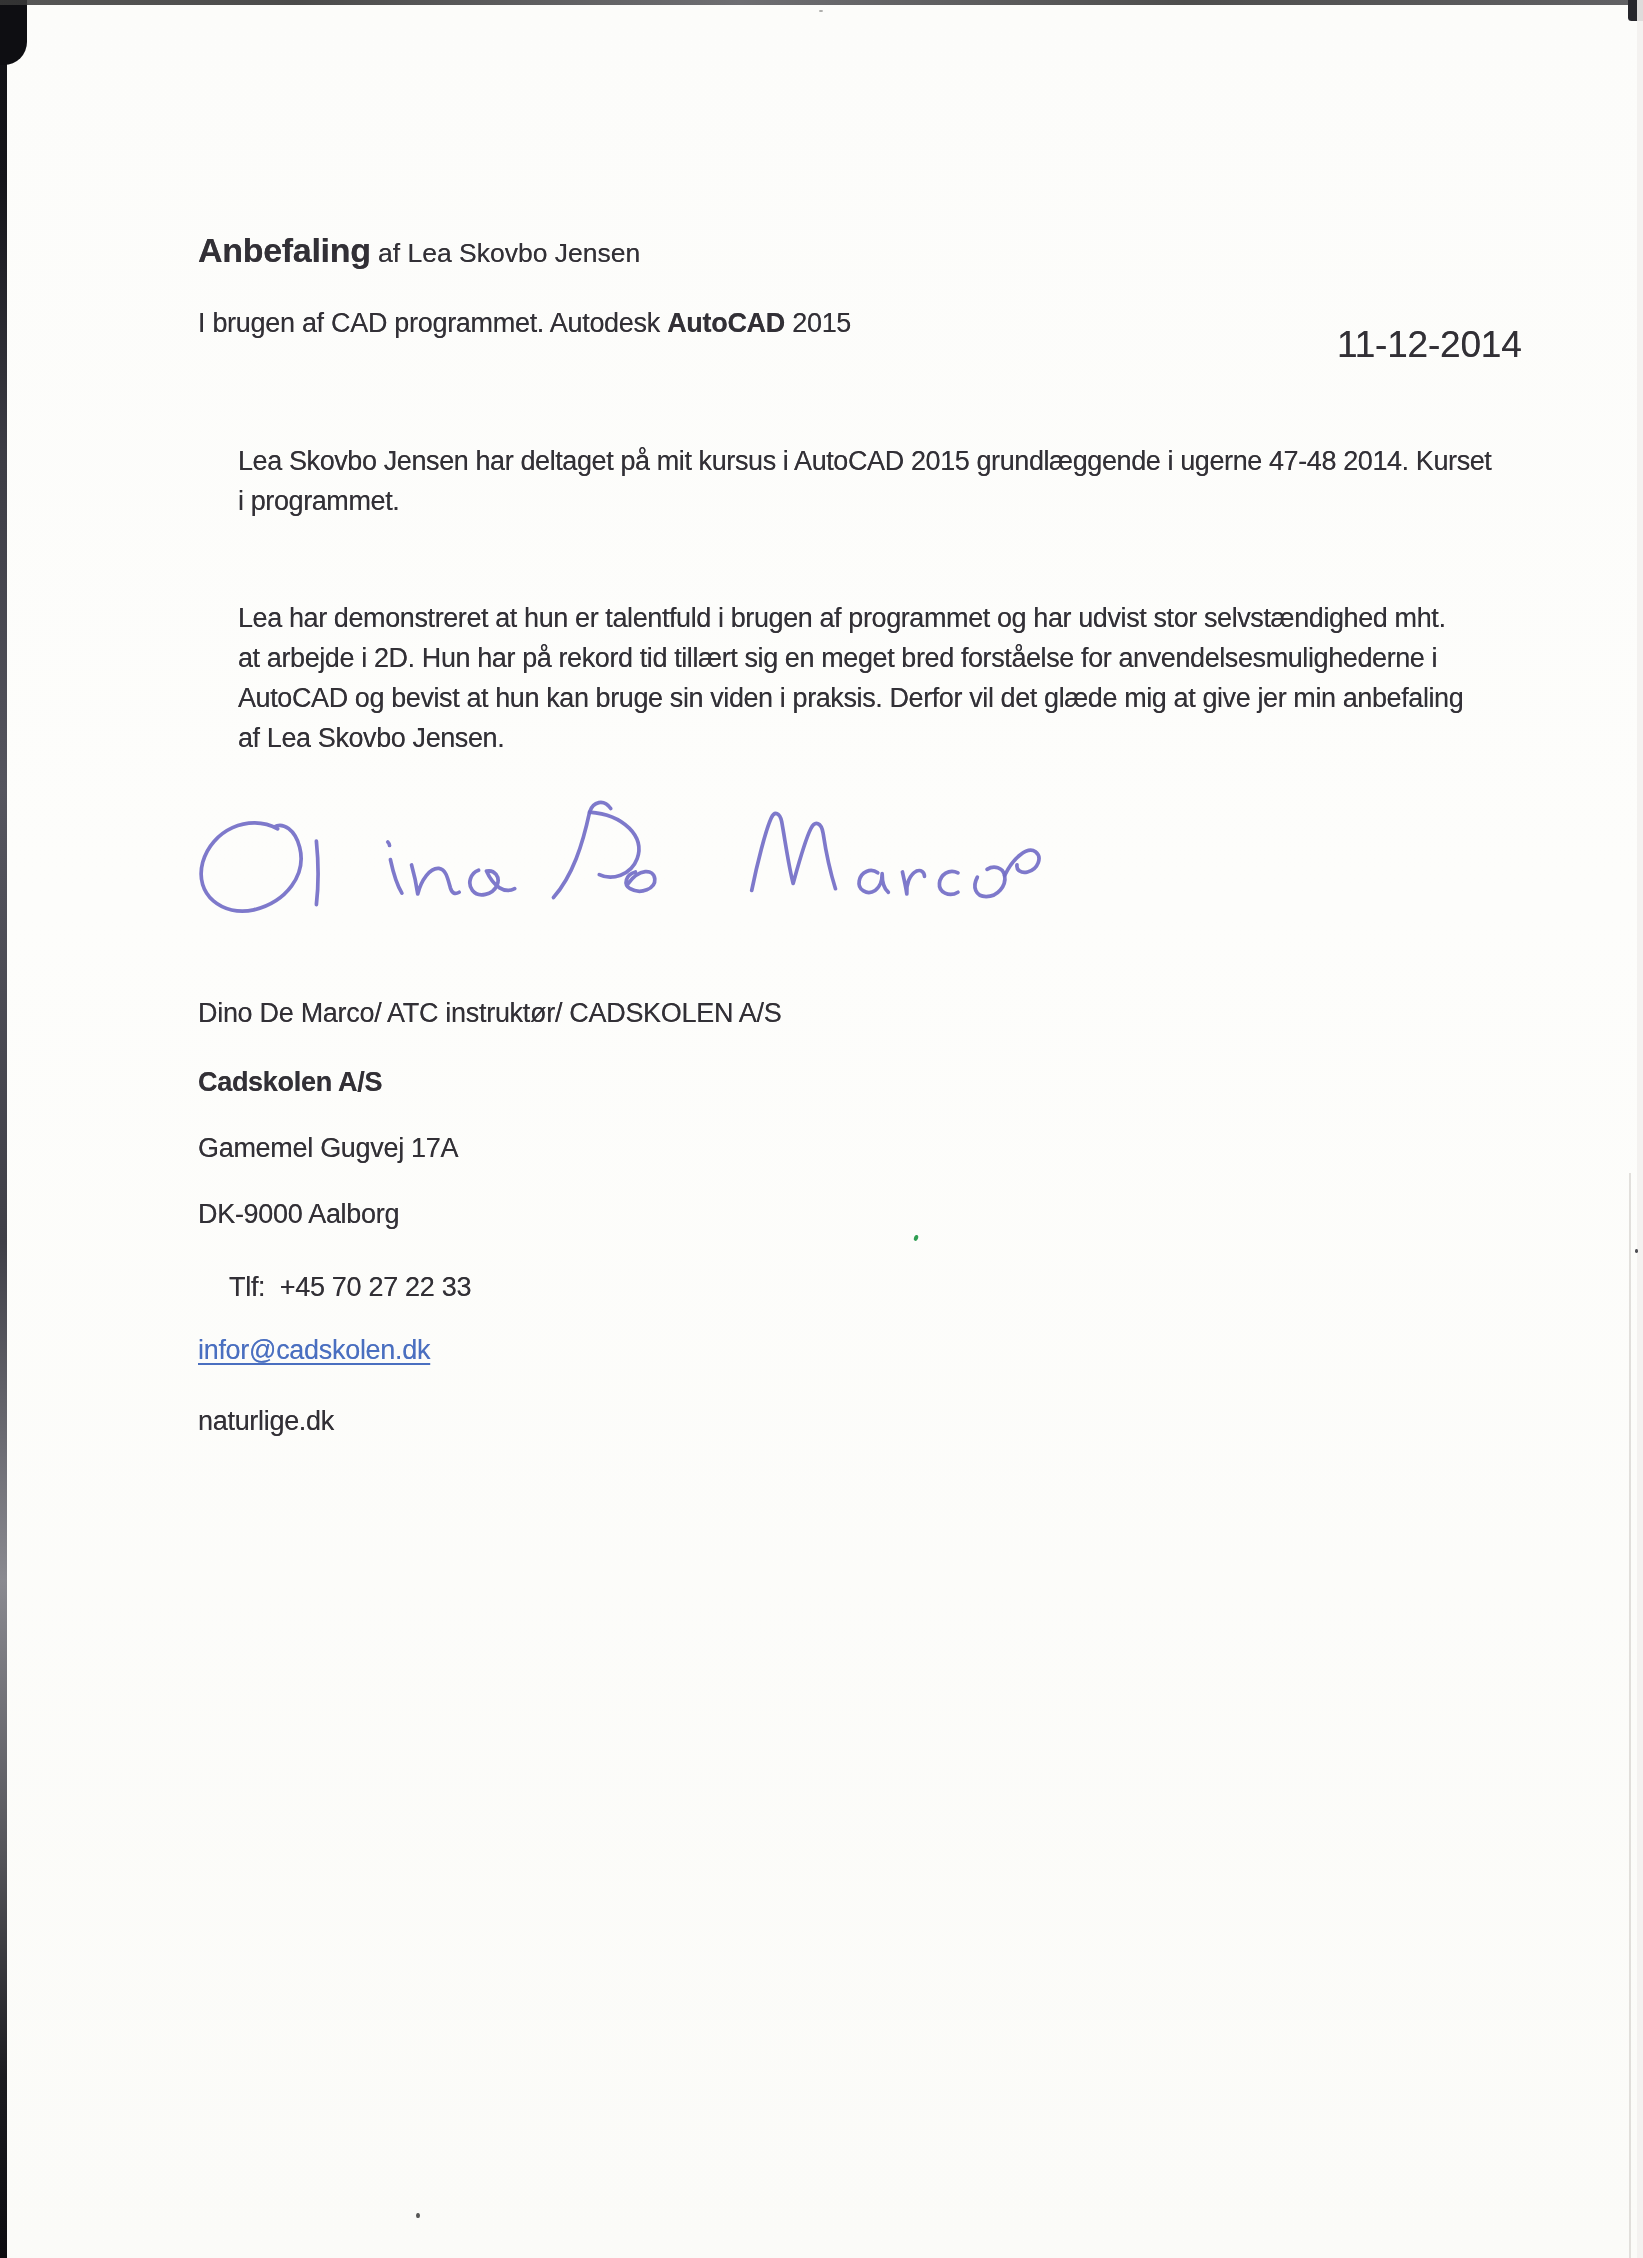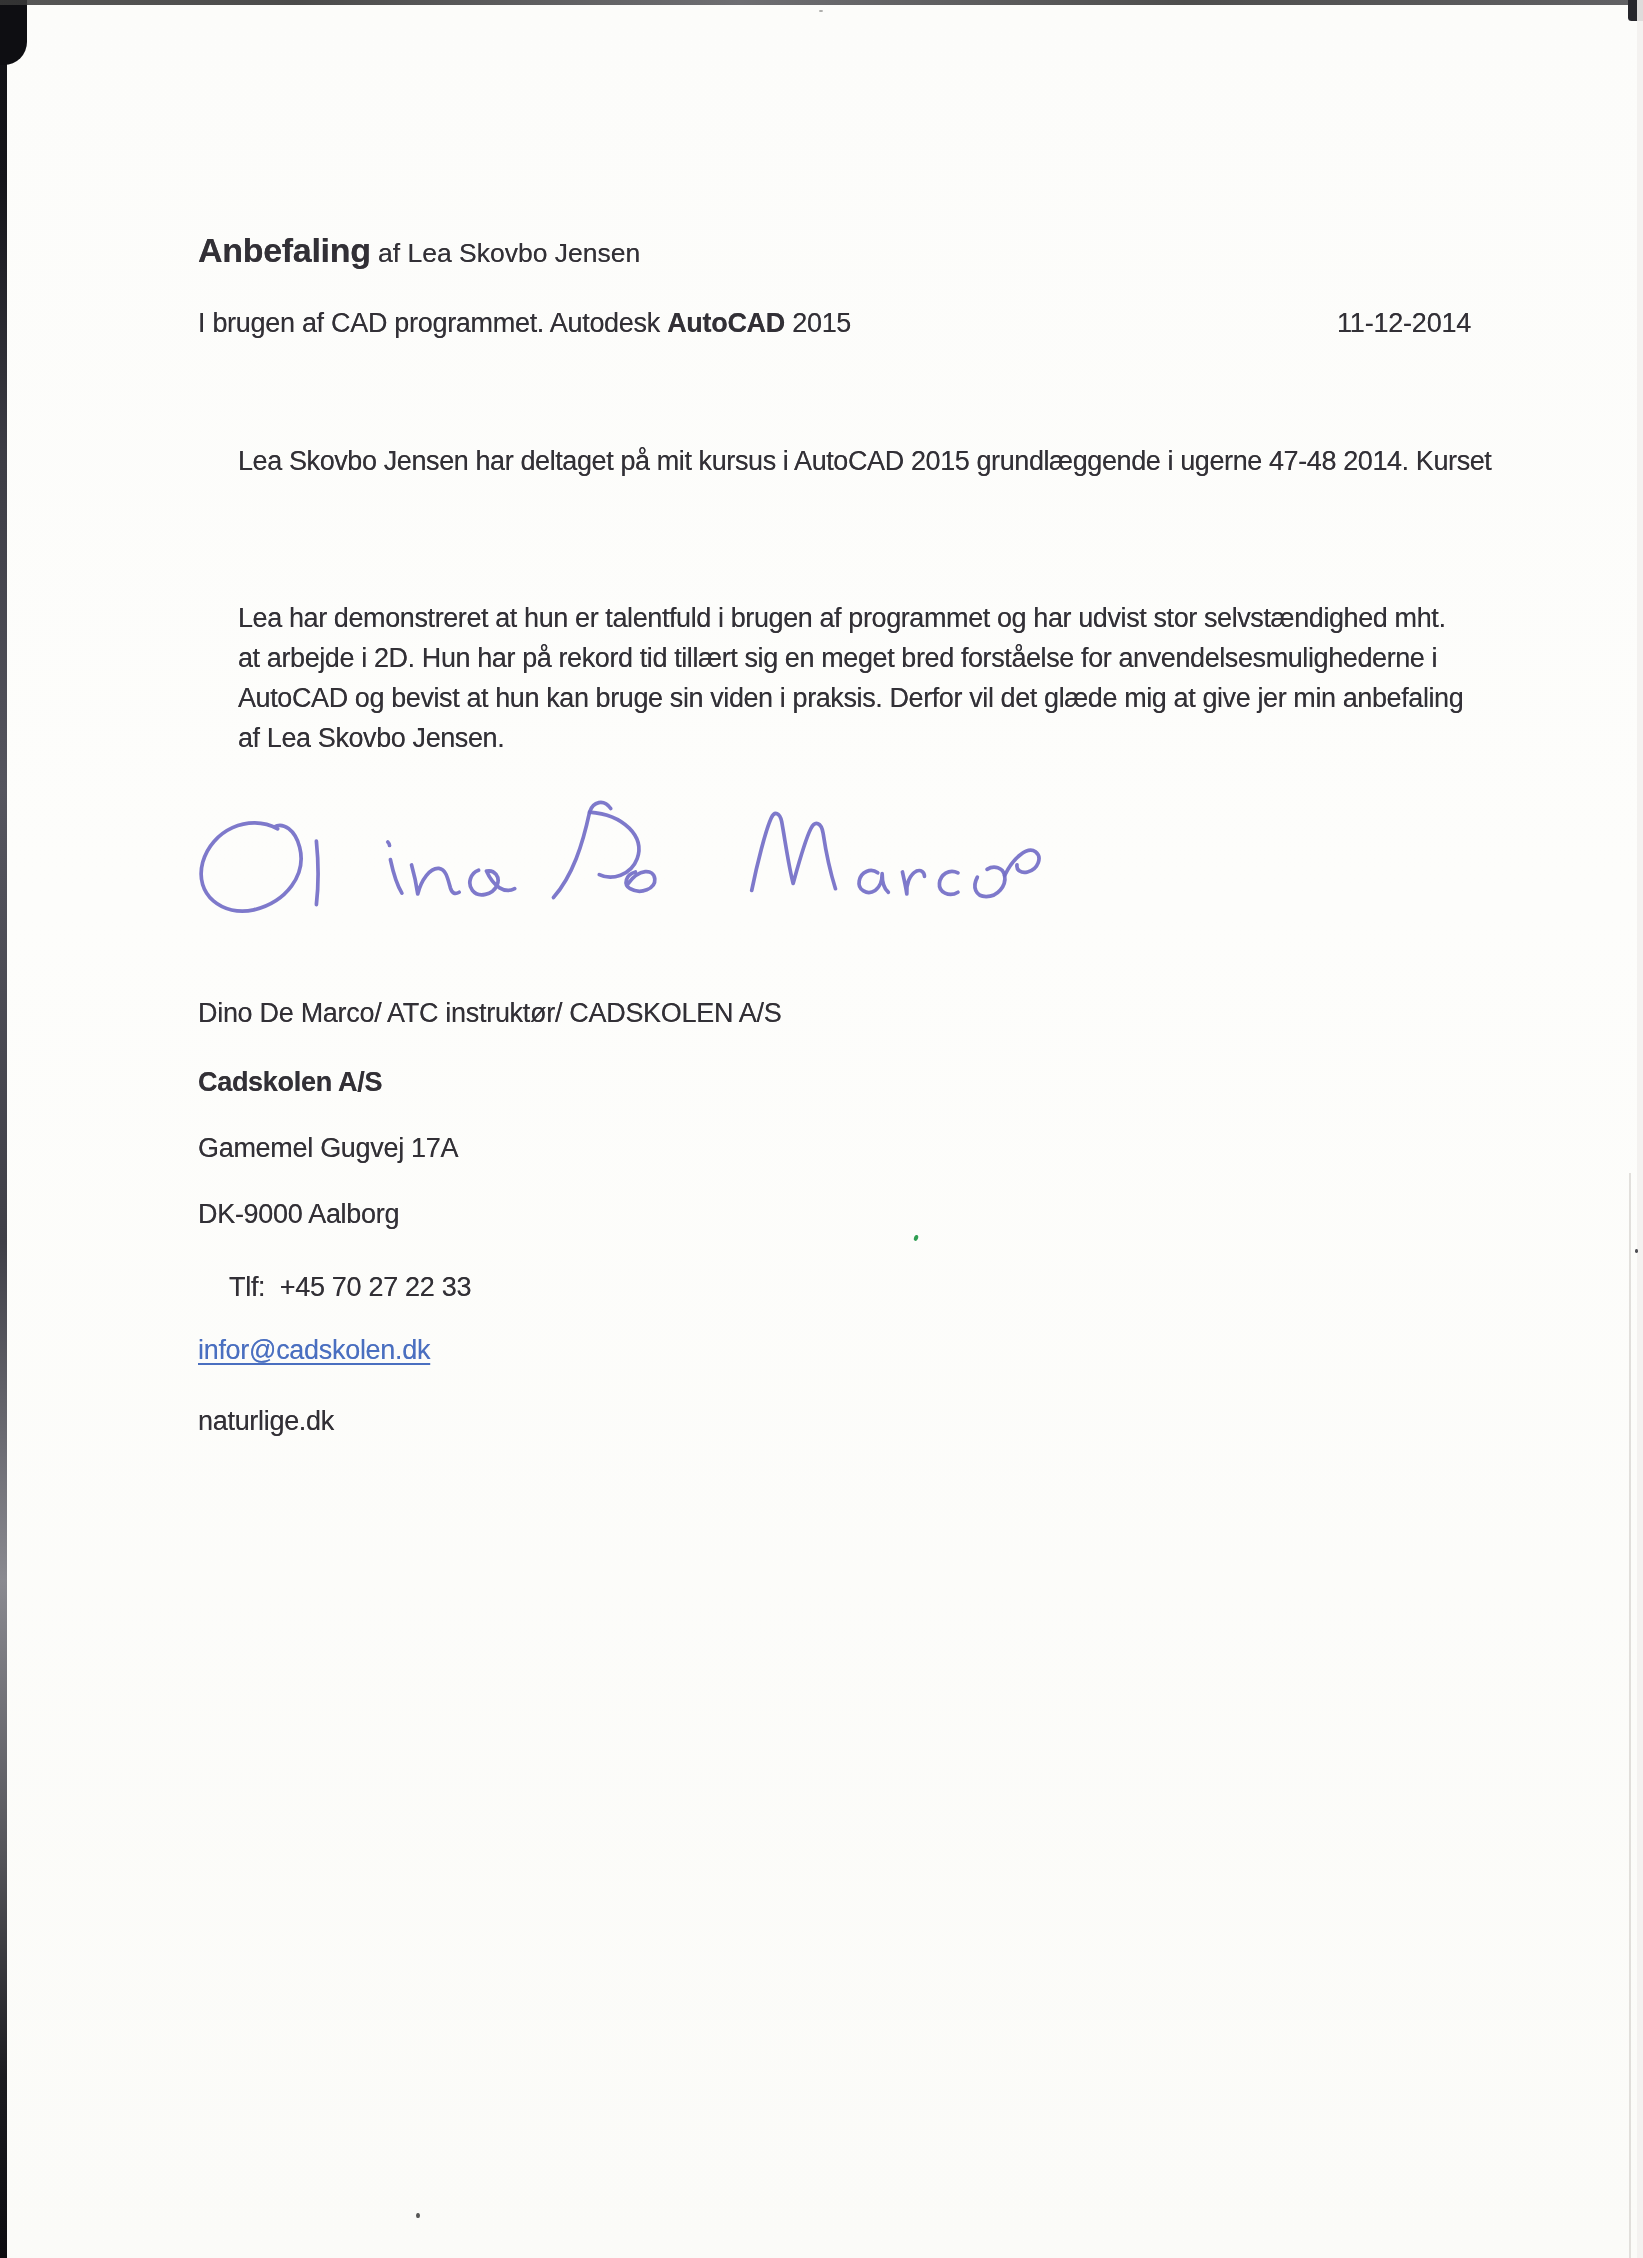--- a/index.html
+++ b/index.html
@@ -47,21 +47,21 @@
   .speck-dark-bottom{left:416px;top:2213px;width:3.5px;height:5.3px;background:#3a3a3a;opacity:.85;}
   .speck-dark-right{left:1635px;top:1249px;width:2.6px;height:3.5px;background:#505055;}
   .speck-top{left:819px;top:9.7px;width:3.5px;height:2.6px;background:#9a9a98;opacity:.8;}
 
   
   .txt{position:absolute;white-space:pre;text-shadow:0 0 0.5px rgba(60,58,64,.75);}
   .title-line{left:198px;top:231px;font-size:26.5px;}
   .title-bold{font-size:34px;font-weight:700;letter-spacing:-0.3px;}
   .subtitle{left:198px;top:308px;font-size:27px;letter-spacing:-0.3px;}
   .subtitle b{font-weight:700;}
-  .date{left:1337px;top:308px;font-size:27px;letter-spacing:-0.2px;}
+  .date{left:1337px;top:324px;font-size:37px;letter-spacing:-0.2px;}
   .para{position:absolute;left:198px;font-size:27px;line-height:40px;letter-spacing:-0.4px;margin-left:40px;}
   .para .line{white-space:pre;text-shadow:0 0 0.5px rgba(60,58,64,.75);}
   .p1{top:441px;}
   .p2{top:598px;}
   .contact{font-size:27px;letter-spacing:-0.3px;line-height:35px;left:198px;}
   .c1{top:996px;} .c2{top:1065px;font-weight:bold;} .c3{top:1131px;} .c4{top:1197px;}
   .c5{top:1270px;margin-left:31px;} .c6{top:1333px;} .c7{top:1404px;}
   .email{
     color:#4a6fc0;
     text-decoration:underline;
@@ -97,20 +97,21 @@
   <div class="speck speck-top"></div>
 
   <div class="txt title-line"><span class="title-bold">Anbefaling</span><span> af Lea Skovbo Jensen</span></div>
 
   <div class="txt subtitle"><span>I brugen af CAD programmet. Autodesk </span><b>AutoCAD</b><span> 2015</span></div>
 
   <div class="txt date">11-12-2014</div>
 
   <div class="para p1">
     <div class="line">Lea Skovbo Jensen har deltaget på mit kursus i AutoCAD 2015 grundlæggende i ugerne 47-48 2014. Kurset</div>
+    <div class="line">i programmet.</div>
   </div>
 
   <div class="para p2">
     <div class="line">Lea har demonstreret at hun er talentfuld i brugen af programmet og har udvist stor selvstændighed mht.</div>
     <div class="line">at arbejde i 2D. Hun har på rekord tid tillært sig en meget bred forståelse for anvendelsesmulighederne i</div>
     <div class="line">AutoCAD og bevist at hun kan bruge sin viden i praksis. Derfor vil det glæde mig at give jer min anbefaling</div>
     <div class="line">af Lea Skovbo Jensen.</div>
   </div>
 
   <svg class="signature" viewBox="0 0 1000 160" xmlns="http://www.w3.org/2000/svg" role="img" aria-label="Dino De Marco">

